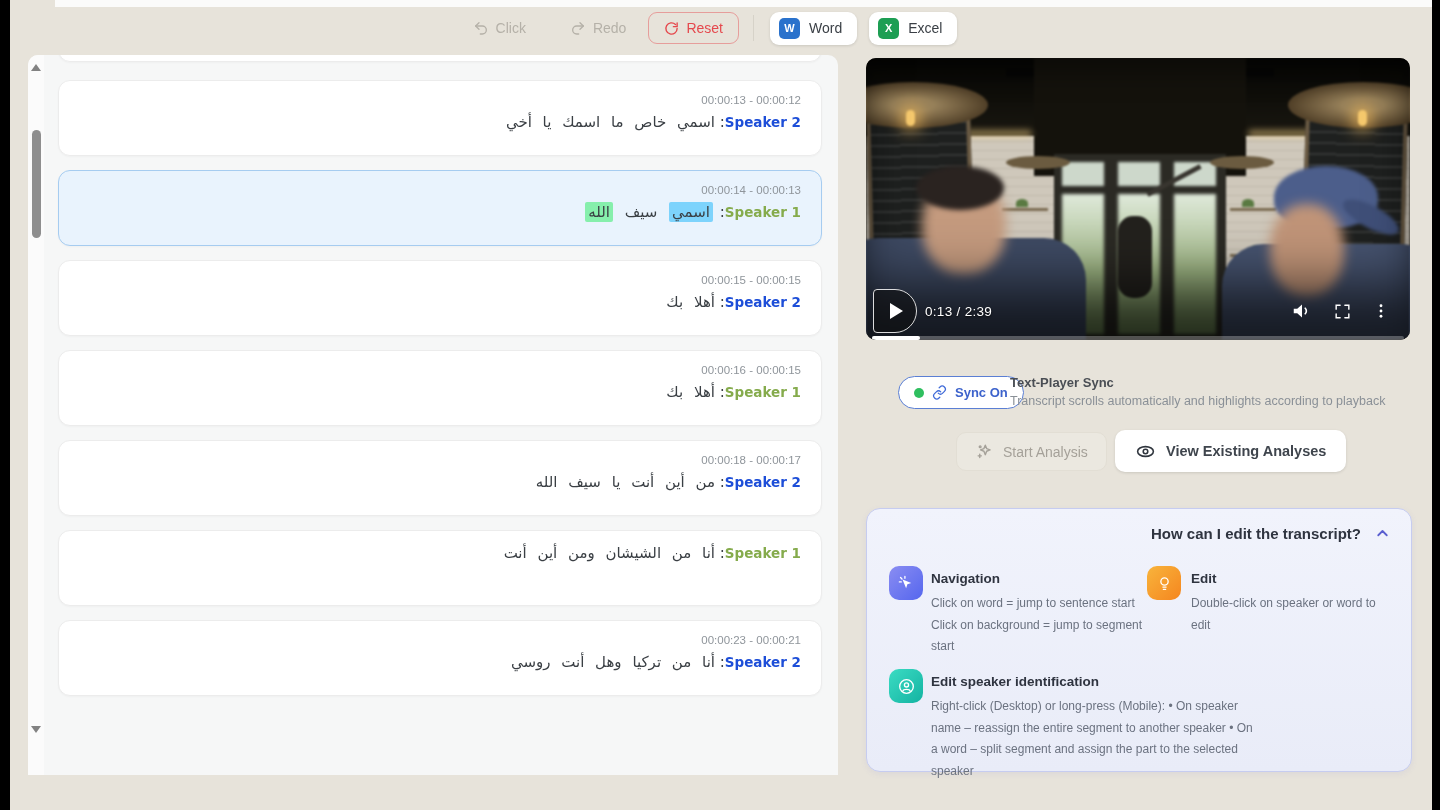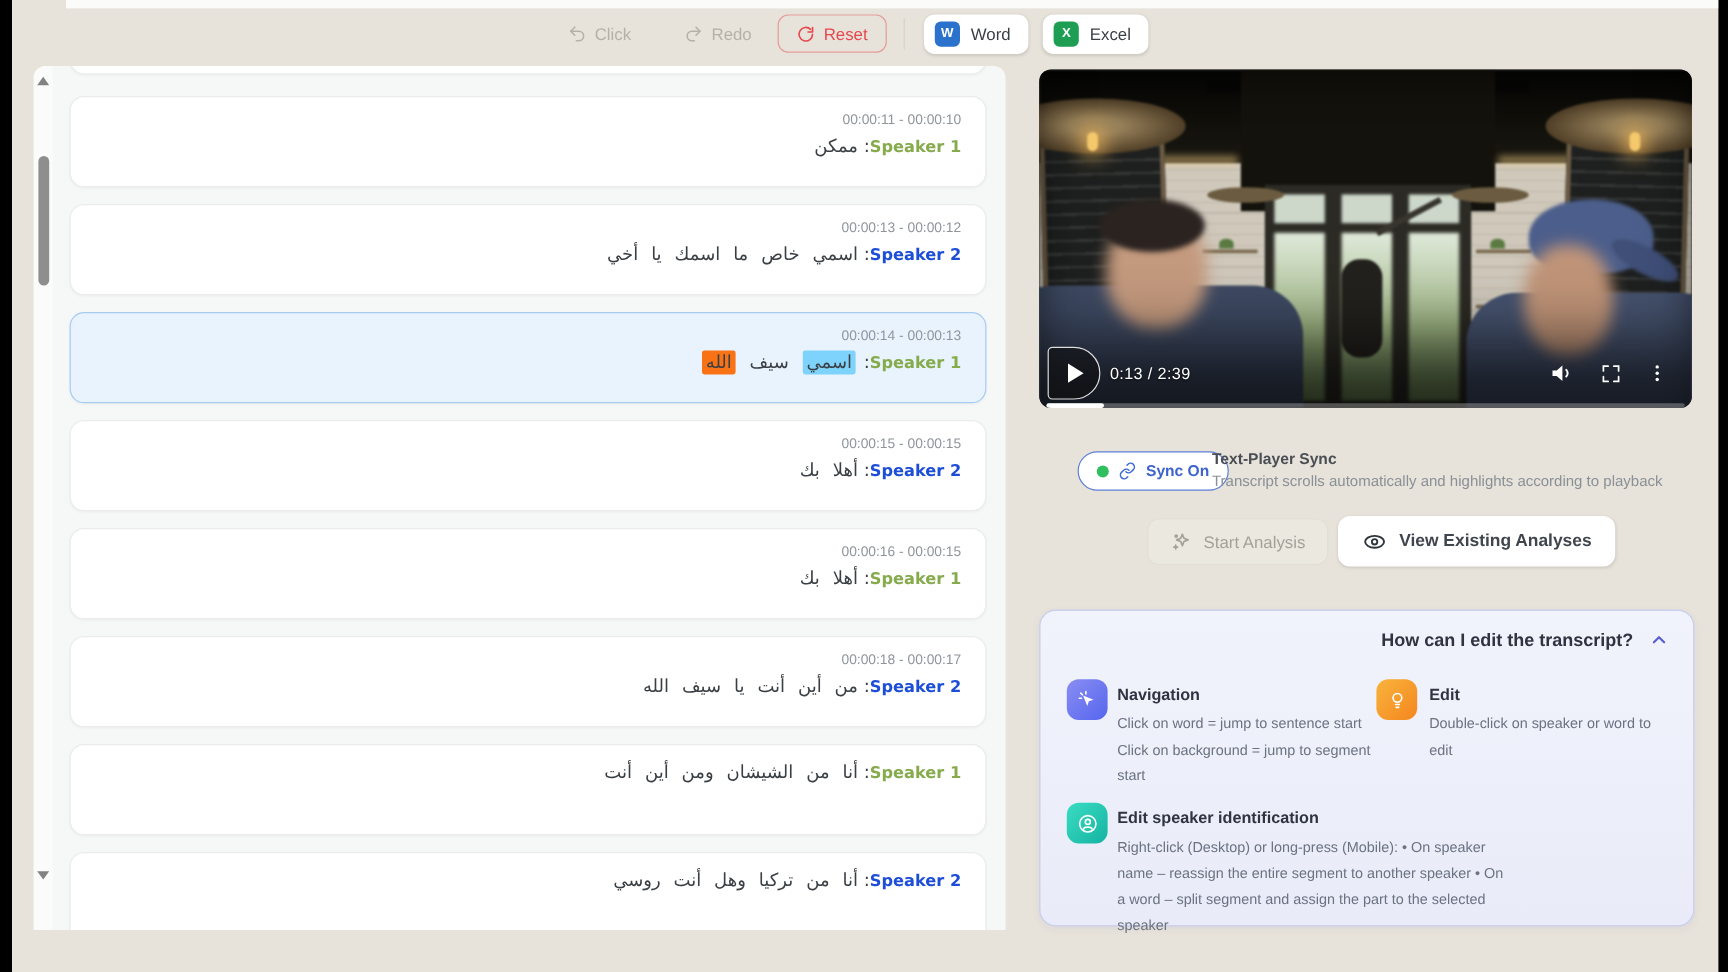--- a/index.html
+++ b/index.html
@@ -33,21 +33,21 @@
   .card.partial { height:48px; margin-top:-41px; margin-bottom:18px; }
   .card.active { background:#e9f3fd; border:1px solid #a6ccf0; }
   .time { text-align:right; font-size:11.5px; color:#8f959b; margin-bottom:7px; direction:ltr; }
   .line { direction:rtl; text-align:right; font-size:15px; color:#3a3f44; font-family:"DejaVu Sans",sans-serif; }
   .spk { font-size:13.5px; font-weight:bold; cursor:pointer; }
   .spk.green { color:#85ab4c; }
   .spk.red { color:#1d4ed8; }
   .txt { word-spacing:6px; }
   .word { margin:0 2px; padding:1px 3px; border-radius:2px; }
   .h-strong { background:#7dd3fc; }
-  .h-light { background:#f97316;text-align:center; }
+  .h-light { background:#86efac;text-align:center; }
   .h-none { background:transparent; }
 
   
   .video { position:absolute; left:856px; top:58px; width:544px; height:282px; border-radius:10px; overflow:hidden; background:#14120e; }
   .scene { position:absolute; inset:0; filter:blur(1px); }
   .wall { position:absolute; inset:0; background:#cfc8bb; background-image:repeating-linear-gradient(0deg, rgba(110,100,85,.16) 0 1px, transparent 1px 9px); }
   .ceiling { position:absolute; top:0; left:0; right:0; height:78px; background:linear-gradient(#060604,#191710); }
   .center-dark { position:absolute; top:0; left:168px; width:212px; height:118px; background:#14120c; }
   .beam { position:absolute; top:10px; left:140px; width:268px; height:9px; background:#060605; }
   .glow { position:absolute; top:72px; height:7px; background:rgba(243,205,130,.55); filter:blur(3px); border-radius:4px; }
@@ -153,24 +153,20 @@
     <button class="tb-doc">
       <span class="doc-badge badge-excel">X</span>
       <span>Excel</span>
     </button>
   </div>
 
   <div class="transcript">
     <div class="cards">
         <div class="card partial"></div>
         <div class="card">
-          <div class="time">00:00:11 - 00:00:10</div>
-          <div class="line" dir="rtl"><span class="spk green">Speaker 1</span>: <span class="txt">ممكن</span></div>
-        </div>
-        <div class="card">
           <div class="time">00:00:13 - 00:00:12</div>
           <div class="line" dir="rtl"><span class="spk red">Speaker 2</span>: <span class="txt">اسمي خاص ما اسمك يا أخي</span></div>
         </div>
         <div class="card active">
           <div class="time">00:00:14 - 00:00:13</div>
           <div class="line" dir="rtl"><span class="spk green">Speaker 1</span>: <span class="word h-strong">اسمي</span> <span class="word h-none">سيف</span> <span class="word h-light">الله</span> </div>
         </div>
         <div class="card">
           <div class="time">00:00:15 - 00:00:15</div>
           <div class="line" dir="rtl"><span class="spk red">Speaker 2</span>: <span class="txt">أهلا بك</span></div>
@@ -180,20 +176,21 @@
           <div class="line" dir="rtl"><span class="spk green">Speaker 1</span>: <span class="txt">أهلا بك</span></div>
         </div>
         <div class="card">
           <div class="time">00:00:18 - 00:00:17</div>
           <div class="line" dir="rtl"><span class="spk red">Speaker 2</span>: <span class="txt">من أين أنت يا سيف الله</span></div>
         </div>
         <div class="card">
           <div class="line" dir="rtl"><span class="spk green">Speaker 1</span>: <span class="txt">أنا من الشيشان ومن أين أنت</span></div>
         </div>
         <div class="card">
+          <div class="time">00:00:23 - 00:00:21</div>
           <div class="line" dir="rtl"><span class="spk red">Speaker 2</span>: <span class="txt">أنا من تركيا وهل أنت روسي</span></div>
         </div>
       </div>
     <div class="scroll-track">
       <div class="scroll-up"></div>
       <div class="scroll-thumb"></div>
       <div class="scroll-down"></div>
     </div>
   </div>
 

